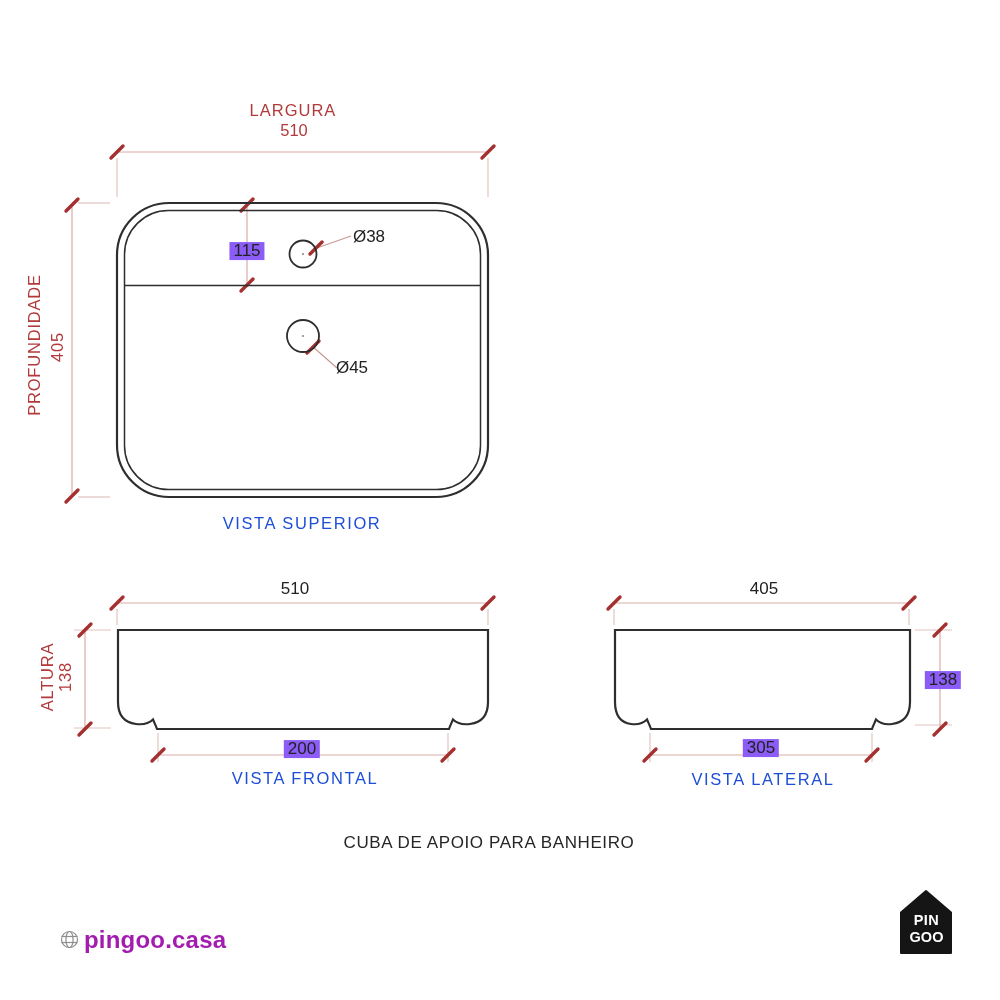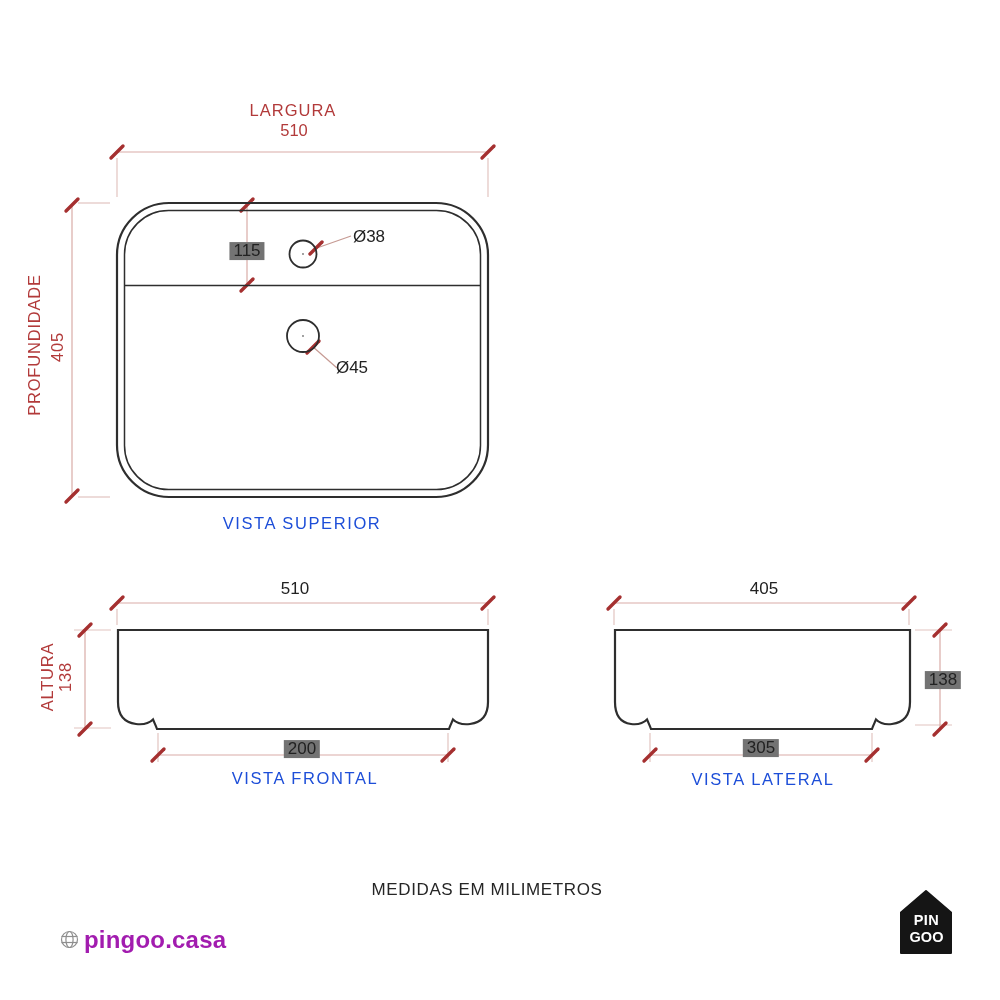--- a/index.html
+++ b/index.html
@@ -7,21 +7,21 @@
     position:relative;width:1000px;height:1000px;background:#ffffff;overflow:hidden;
     font-family:"Liberation Sans","DejaVu Sans",sans-serif;
   }
   .sheet svg{position:absolute;left:0;top:0;}
   .txt{
     position:absolute;transform:translate(-50%,-50%);
     font-size:16.5px;color:#2a2a2a;white-space:nowrap;line-height:1.05;
   }
   .red{color:#b23a3a;}
   .rot{transform:translate(-50%,-50%) rotate(-90deg);letter-spacing:.8px;}
-  .bg{background:#737373;padding:0 4px;}
+  .bg{background:#8b5cf6;padding:0 4px;}
   .viewlabel{font-size:16.5px;letter-spacing:1.6px;color:#1d4ed8;}
   .dimnum{font-size:17px;color:#222;}
   .caption{font-size:17px;letter-spacing:.6px;color:#262626;}
   .wordmark{
     position:absolute;left:84px;top:941px;transform:translateY(-54%);
     font-size:24px;font-weight:700;letter-spacing:.2px;color:#a21caf;
   }
 </style>
 </head>
 <body>
@@ -146,17 +146,17 @@
   <div class="txt red rot" style="left:48px;top:677px">ALTURA</div>
   <div class="txt red rot" style="left:66px;top:677px">138</div>
   <div class="txt dimnum bg" style="left:302px;top:749px">200</div>
   <div class="txt viewlabel" style="left:305px;top:779px">VISTA FRONTAL</div>
 
   <div class="txt dimnum" style="left:764px;top:589px">405</div>
   <div class="txt dimnum bg" style="left:943px;top:680px">138</div>
   <div class="txt dimnum bg" style="left:761px;top:748px">305</div>
   <div class="txt viewlabel" style="left:763px;top:780px">VISTA LATERAL</div>
 
-  <div class="txt caption" style="left:487px;top:890px">MEDIDAS EM MILIMETROS</div>
+  <div class="txt caption" style="left:489px;top:843px">CUBA DE APOIO PARA BANHEIRO</div>
 
   <div class="wordmark">pingoo.casa</div>
 
 </div>
 
 </body></html>

